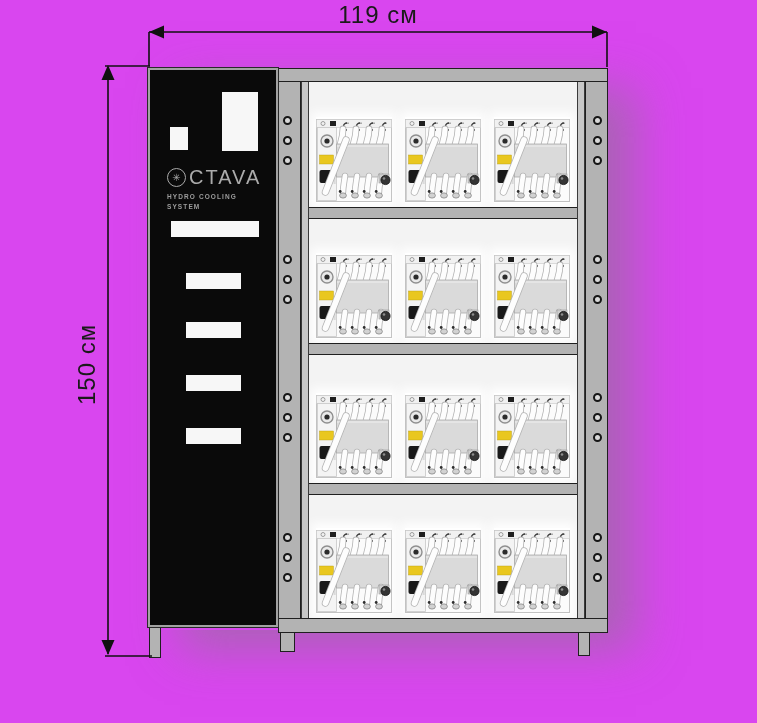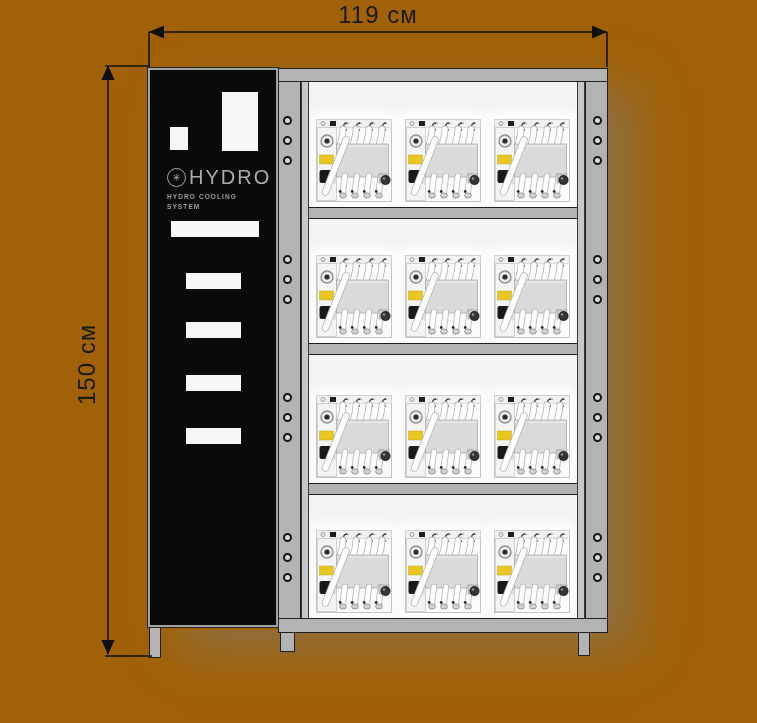--- a/index.html
+++ b/index.html
@@ -1,16 +1,16 @@
 <!DOCTYPE html>
 <html><head>
 <meta charset="utf-8">
 <style>
   html,body{margin:0;padding:0;background:#fff;}
-  .scene{position:relative;width:757px;height:723px;background:#a16207;overflow:hidden;
+  .scene{position:relative;width:757px;height:723px;background:#d946ef;overflow:hidden;
          font-family:"Liberation Sans",sans-serif;color:#1a1a1a;}
 
   
   .dims-svg{position:absolute;left:0;top:0;z-index:10;pointer-events:none;}
   .dim-label-w{position:absolute;left:288px;top:1px;width:180px;text-align:center;
                font-size:24px;letter-spacing:1px;z-index:11;}
   .dim-label-h{position:absolute;left:50px;top:331px;width:74px;height:74px;
                display:grid;place-items:center;transform:rotate(-90deg);
                font-size:24px;letter-spacing:1px;white-space:nowrap;z-index:11;}
 
@@ -303,21 +303,21 @@
         <div class="hole"></div>
       </div>
   </div>
 
   <div class="brand-panel">
     <div class="cutout cut-small"></div>
     <div class="cutout cut-large"></div>
     <div class="logo-block">
       <div class="logo-row">
         <span class="gear-icon">✳</span>
-        <span class="brand-text">HYDRO</span>
+        <span class="brand-text">CTAVA</span>
       </div>
       <div class="subtitle">
         <div>HYDRO COOLING</div>
         <div>SYSTEM</div>
       </div>
     </div>
     <div class="cutout slot-wide"></div>
     <div class="cutout slot slot-1"></div>
     <div class="cutout slot slot-2"></div>
     <div class="cutout slot slot-3"></div>

